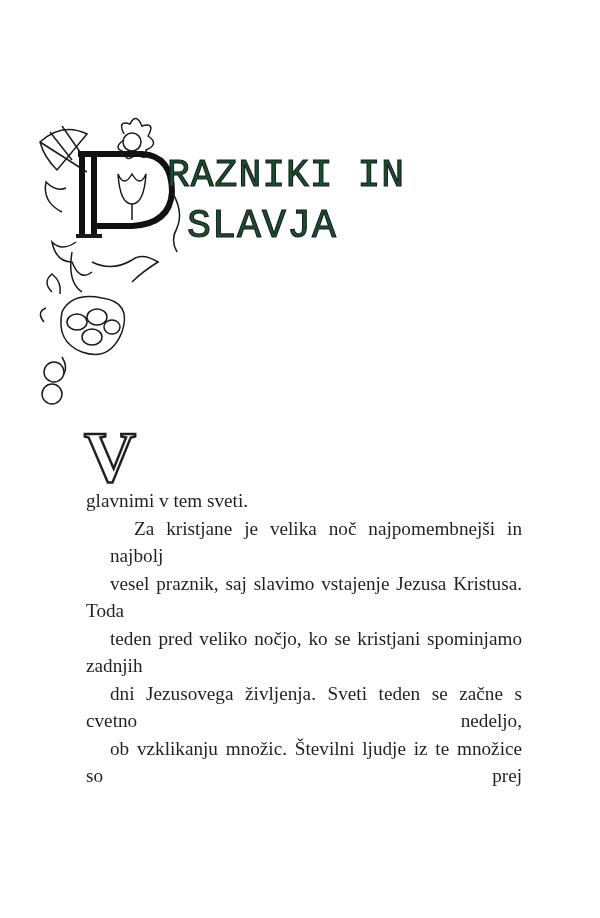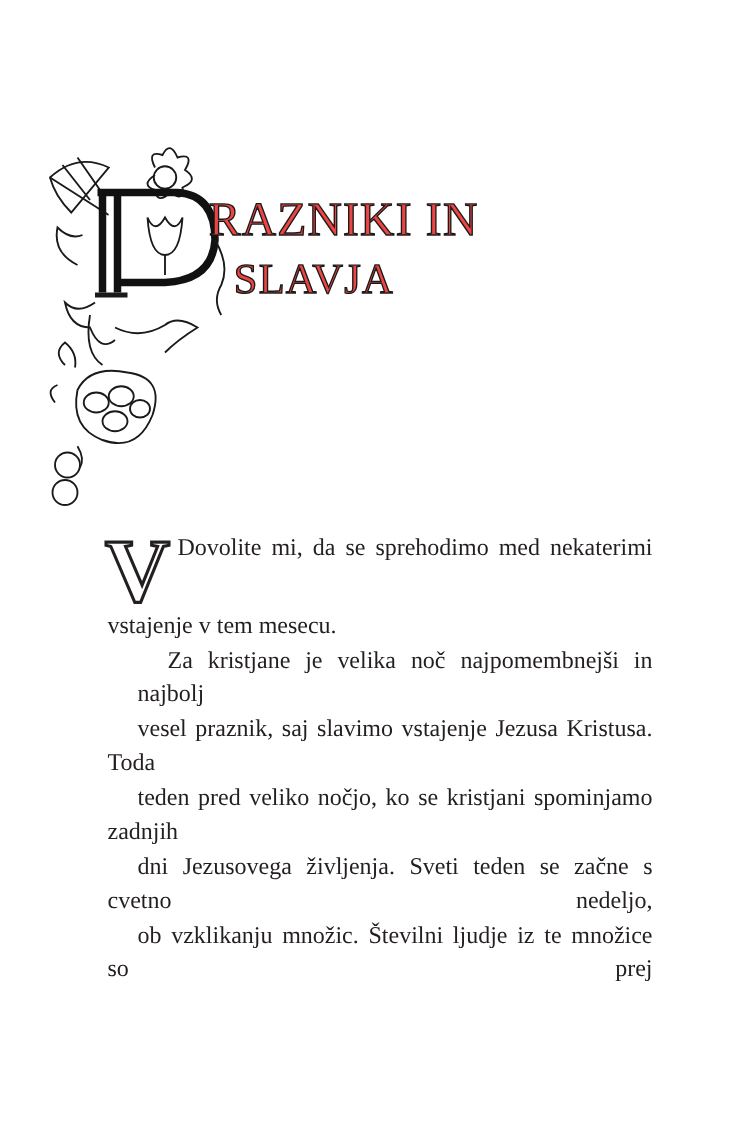--- a/index.html
+++ b/index.html
@@ -1,23 +1,23 @@
 <!DOCTYPE html>
 <html><head>
 <meta charset="utf-8">
 <style>
   html, body { margin:0; padding:0; background:#ffffff; }
   body { width:600px; height:918px; position:relative; overflow:hidden; color:#231f20; }
   .page { position:absolute; left:0; top:0; width:600px; height:918px; background:#ffffff; }
 
   .ornament { position:absolute; left:32px; top:112px; width:150px; height:300px; }
-  .title { position:absolute; font-family:Liberation Serif, serif; font-weight:normal; color:#ef4444;
+  .title { position:absolute; font-family:Liberation Mono, monospace; font-weight:normal; color:#14532d;
     -webkit-text-stroke:1.1px #1a1a1a; letter-spacing:1px; line-height:1; }
   .title-line1 { left:167px; top:157px; font-size:38px; }
-  .title-line2 { left:187px; top:207px; font-size:34px; }
+  .title-line2 { left:187px; top:207px; font-size:40px; }
 
   .body-text { position:absolute; left:86px; top:425px; width:436px; font-family:"Liberation Serif", serif;
     font-size:19.2px; line-height:27.5px; color:#231f20; text-align:justify; }
   .body-text p { margin:0; }
   .drop { float:left; font-family:"Liberation Serif", serif; font-size:72px; line-height:56px; height:58px;
     margin:4px 6px 0 -2px; color:#ffffff; -webkit-text-stroke:2.5px #231f20; font-weight:bold; }
   .p1 { text-indent:0; }
   .p2 { text-indent:24px; }
   .line { display:block; text-align:justify; text-align-last:justify; }
   .line.last { text-align-last:left; }
@@ -61,22 +61,21 @@
     <circle cx="20" cy="282" r="10"></circle>
     <path d="M30 245 Q36 255 32 262"></path>
   </svg>
 
   <div class="title title-line1">RAZNIKI IN</div>
   <div class="title title-line2">SLAVJA</div>
 
   <div class="body-text">
     <p class="p1">
       <span class="drop">V</span>
-      <span class="line">Dovolite mi, da se sprehodimo med nekaterimi</span>
-      <span class="line last" style="clear:left">vstajenje v tem mesecu.</span>
+      <span class="line last" style="clear:left">glavnimi v tem sveti.</span>
     </p>
     <p class="p2">
       <span class="line" style="padding-left:24px">Za kristjane je velika noč najpomembnejši in najbolj</span>
       <span class="line">vesel praznik, saj slavimo vstajenje Jezusa Kristusa. Toda</span>
       <span class="line">teden pred veliko nočjo, ko se kristjani spominjamo zadnjih</span>
       <span class="line">dni Jezusovega življenja. Sveti teden se začne s cvetno nedeljo,</span>
       <span class="line">ob vzklikanju množic. Številni ljudje iz te množice so prej</span>
 
     </p>
   </div>

